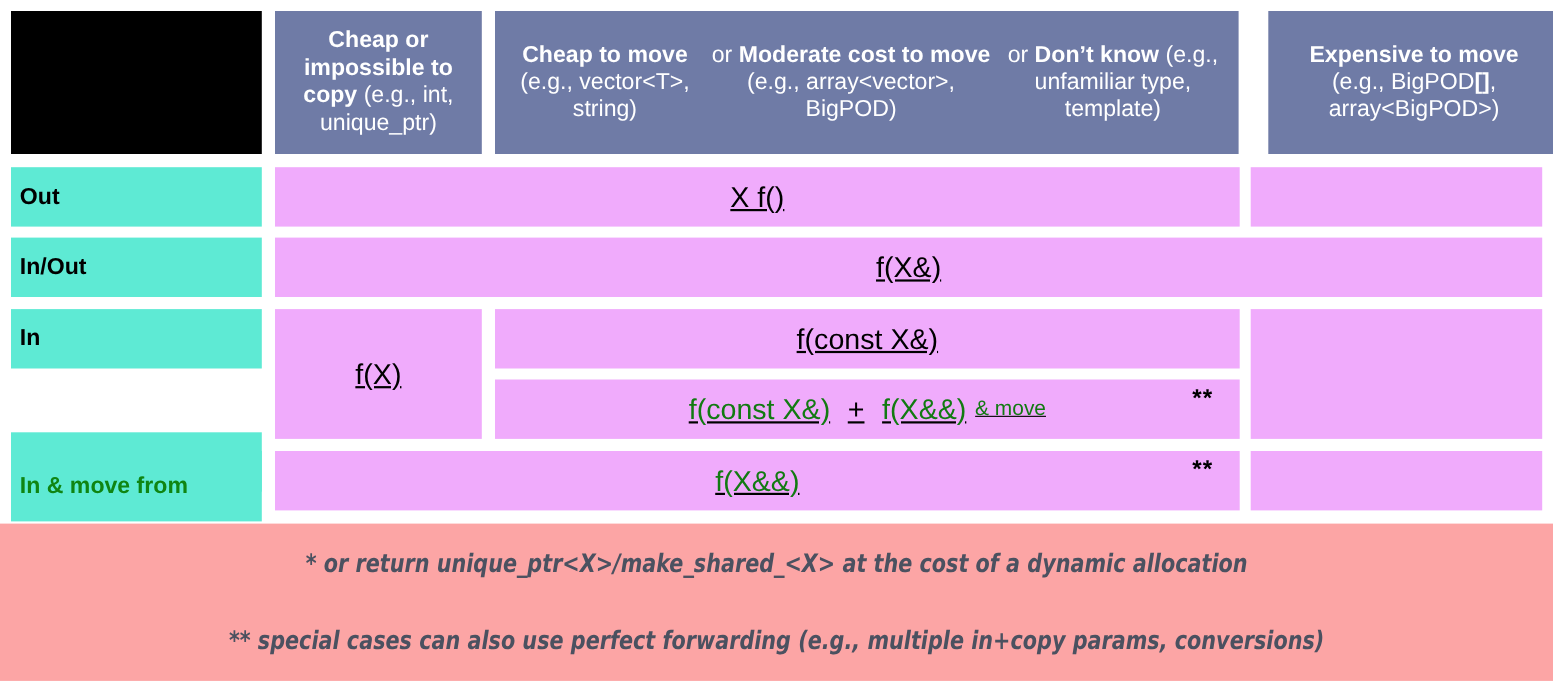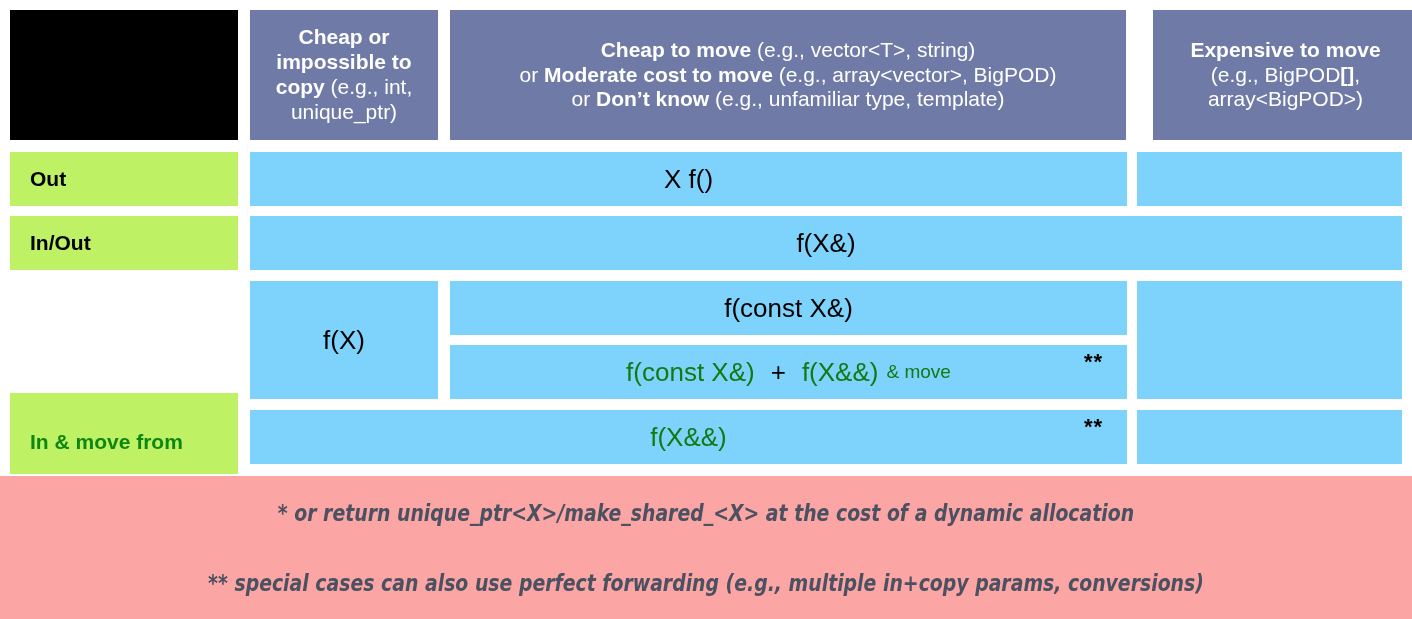--- a/index.html
+++ b/index.html
@@ -45,36 +45,37 @@
     background: #6f7ba6;
     color: #ffffff;
     font-size: 21px;
     padding: 4px 8px;
   }
   .hdr .b { font-weight: bold; }
   .hdr .n { font-weight: normal; }
 
   
   .rowlabel {
-    background: #bef264;
+    background: #5eead4;
     color: #000000;
     font-weight: bold;
     font-size: 21px;
     justify-content: flex-start;
     text-align: left;
-    padding-left: 20px;
+    padding-left: 8px;
   }
   .rowlabel.green { color: #0f8512; }
 
   
   .data {
-    background: #7dd3fc;
+    background: #f0abfc;
     color: #000000;
     font-size: 26px;
     font-weight: normal;
+    text-decoration: underline;
   }
   .data.empty { }
   .data .green { color: #127a12; }
   .data .plus { color: #000000; padding: 0 16px; }
   .data .smallgreen { color: #127a12; font-size: 19px; }
 
   
   .stars {
     position: absolute;
     right: 24px;
@@ -115,36 +116,37 @@
 
   <div class="cell corner-box" style="left:10px; top:10px; width:228px; height:130px;"></div>
 
   <div class="cell hdr" style="left:250px; top:10px; width:188px; height:130px; flex-direction:column;">
     <div><span class="b">Cheap or</span></div>
     <div><span class="b">impossible to</span></div>
     <div><span class="b">copy</span><span class="n"> (e.g., int,</span></div>
     <div><span class="n">unique_ptr)</span></div>
   </div>
 
-  <div class="cell hdr" style="left:450px; top:10px; width:676px; height:130px; flex-direction:column;">
+  <div class="cell hdr" style="left:450px; top:10px; width:676px; height:130px; flex-direction:row;">
     <div><span class="b">Cheap to move</span><span class="n"> (e.g., vector&lt;T&gt;, string)</span></div>
     <div><span class="n">or </span><span class="b">Moderate cost to move</span><span class="n"> (e.g., array&lt;vector&gt;, BigPOD)</span></div>
     <div><span class="n">or </span><span class="b">Don’t know</span><span class="n"> (e.g., unfamiliar type, template)</span></div>
   </div>
 
   <div class="cell hdr" style="left:1137px; top:10px; width:265px; height:130px; flex-direction:column;margin-left:16px;">
     <div><span class="b">Expensive to move</span></div>
     <div><span class="n">(e.g., BigPOD</span><span class="b">[]</span><span class="n">,</span></div>
     <div><span class="n">array&lt;BigPOD&gt;)</span></div>
   </div>
 
   <div class="cell rowlabel" style="left:10px; top:152px; width:228px; height:54px;">Out</div>
 
   <div class="cell rowlabel" style="left:10px; top:216px; width:228px; height:54px;">In/Out</div>
 
+  <div class="cell rowlabel" style="left:10px; top:281px; width:228px; height:54px;">In</div>
 
   <div class="cell rowlabel" style="left:10px; top:345px; width:228px; height:54px;margin-top:48px;">In &amp; retain copy</div>
 
   <div class="cell rowlabel green" style="left:10px; top:410px; width:228px; height:64px;">In &amp; move from</div>
 
   <div class="cell data" style="left:250px; top:152px; width:877px; height:54px;">X f()</div>
 
   <div class="cell data empty" style="left:1137px; top:152px; width:265px; height:54px;"></div>
 
   <div class="cell data" style="left:250px; top:216px; width:1152px; height:54px;">f(X&amp;)</div>

